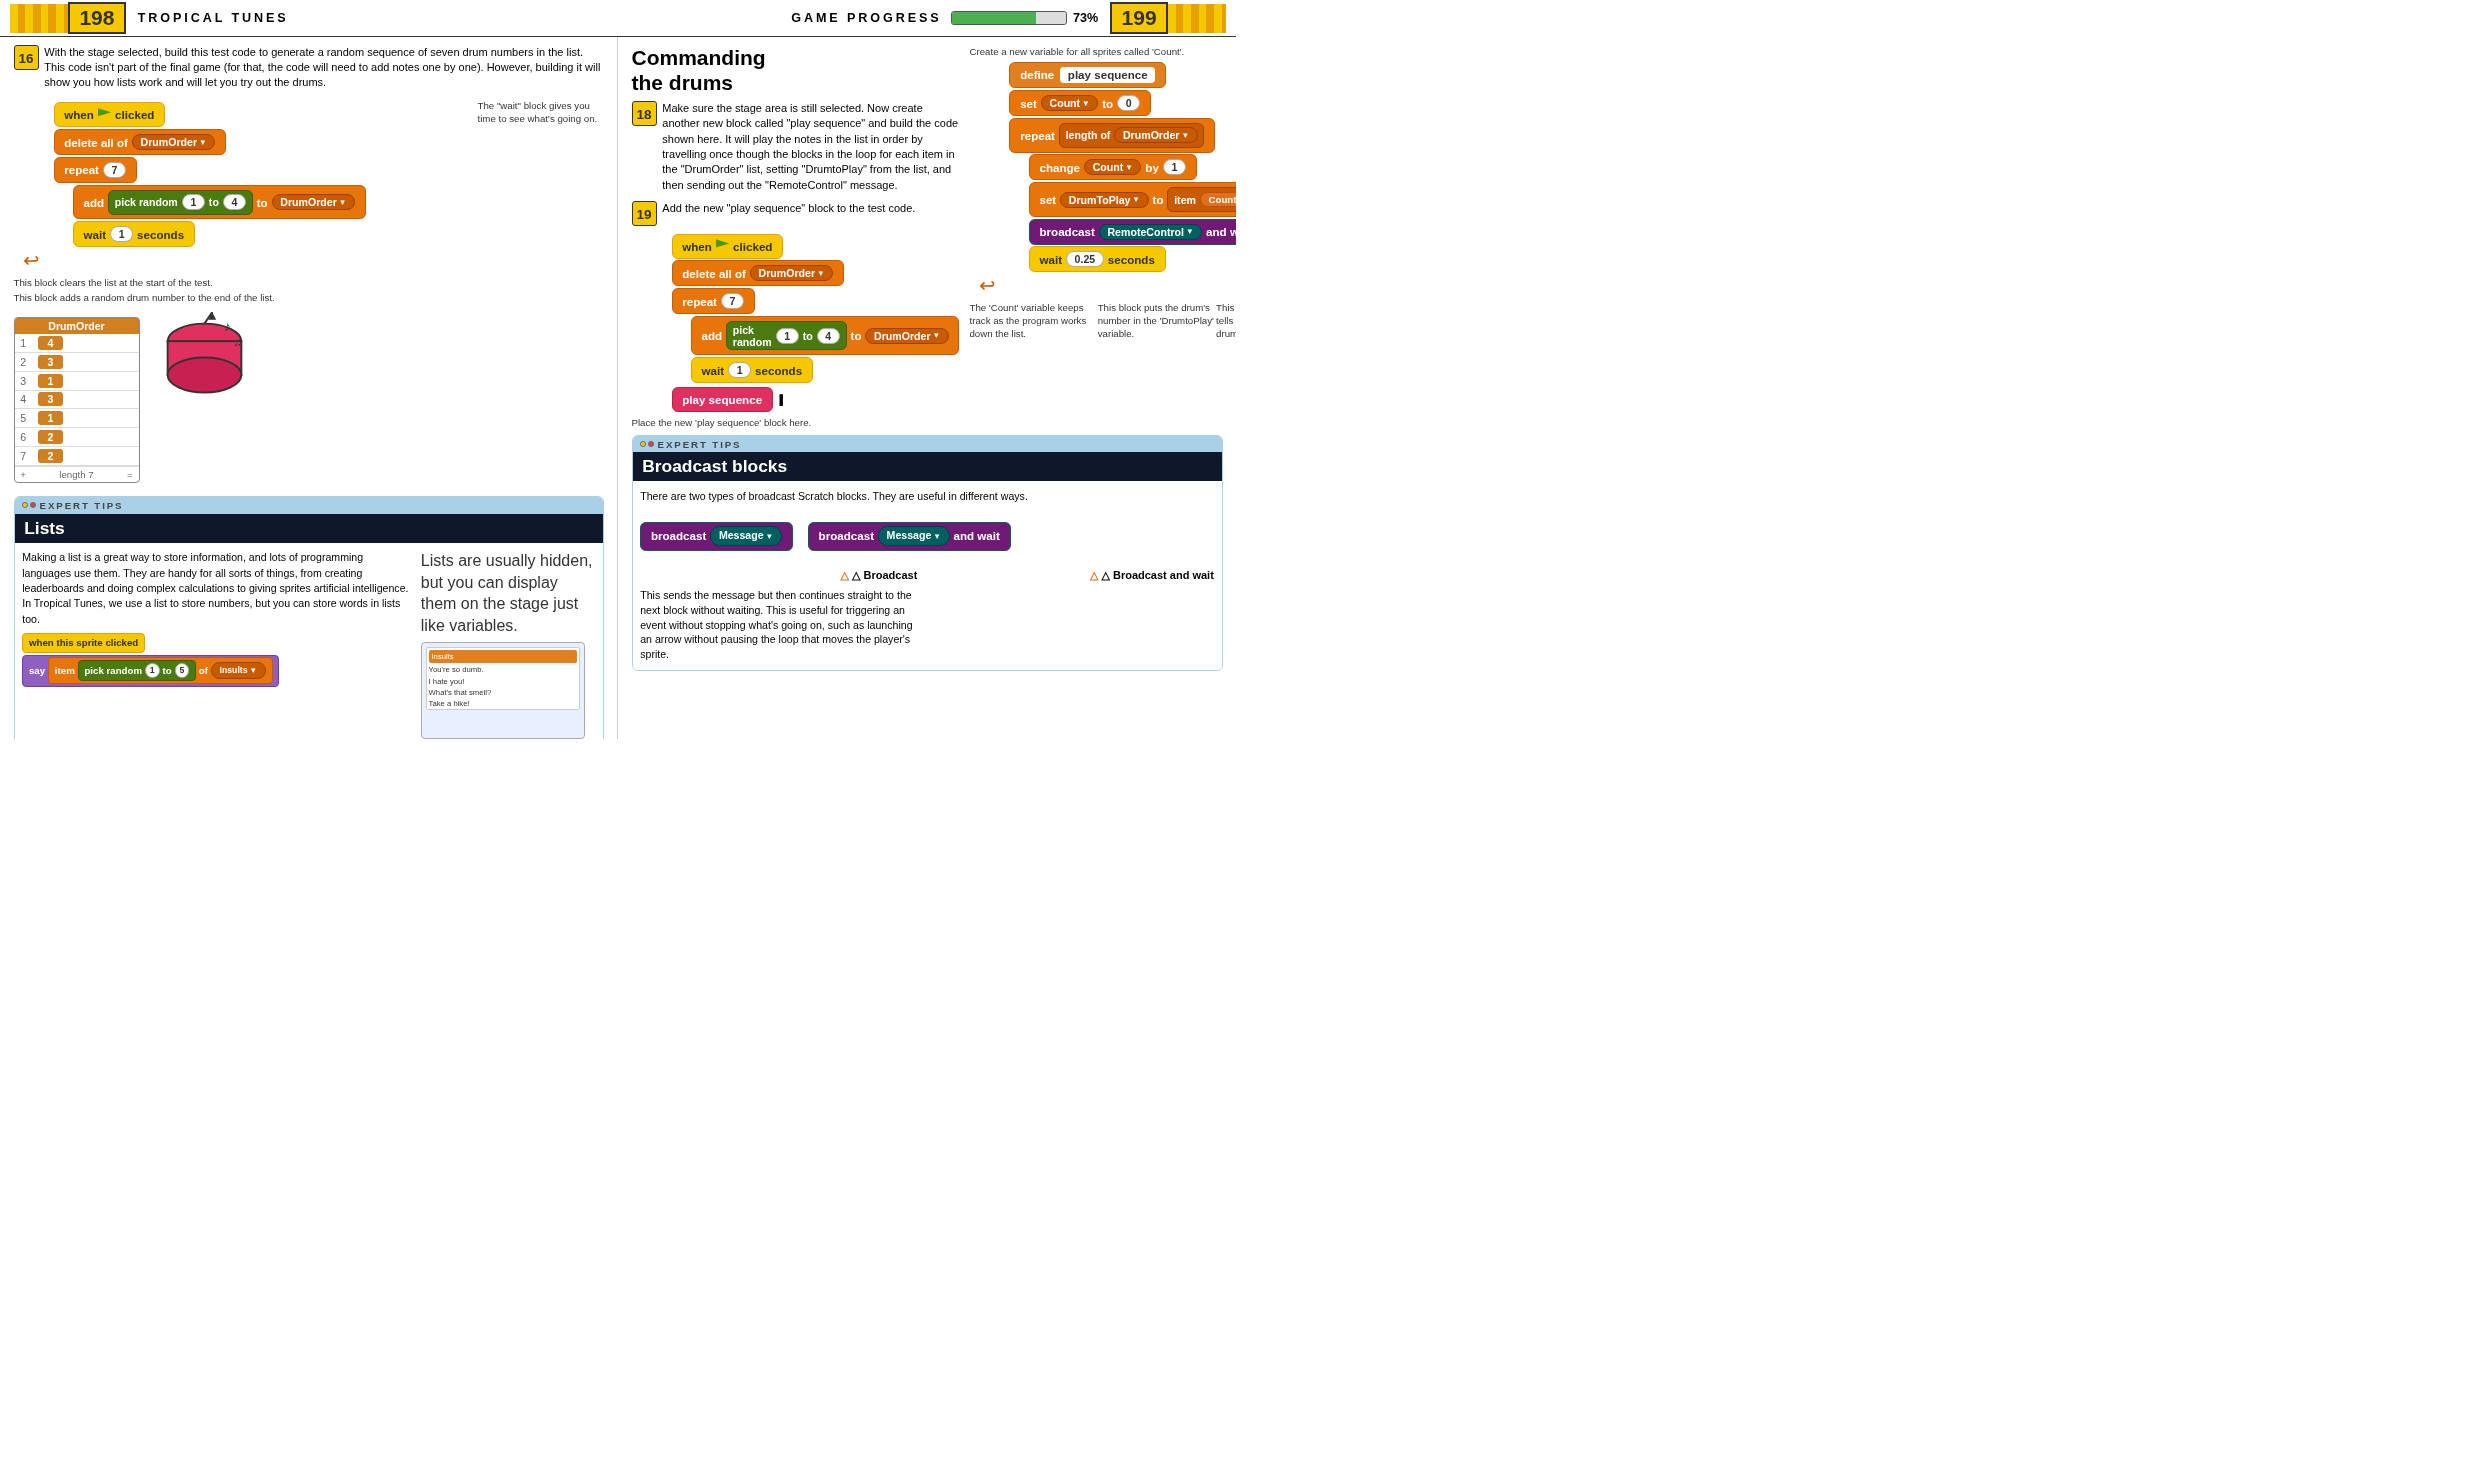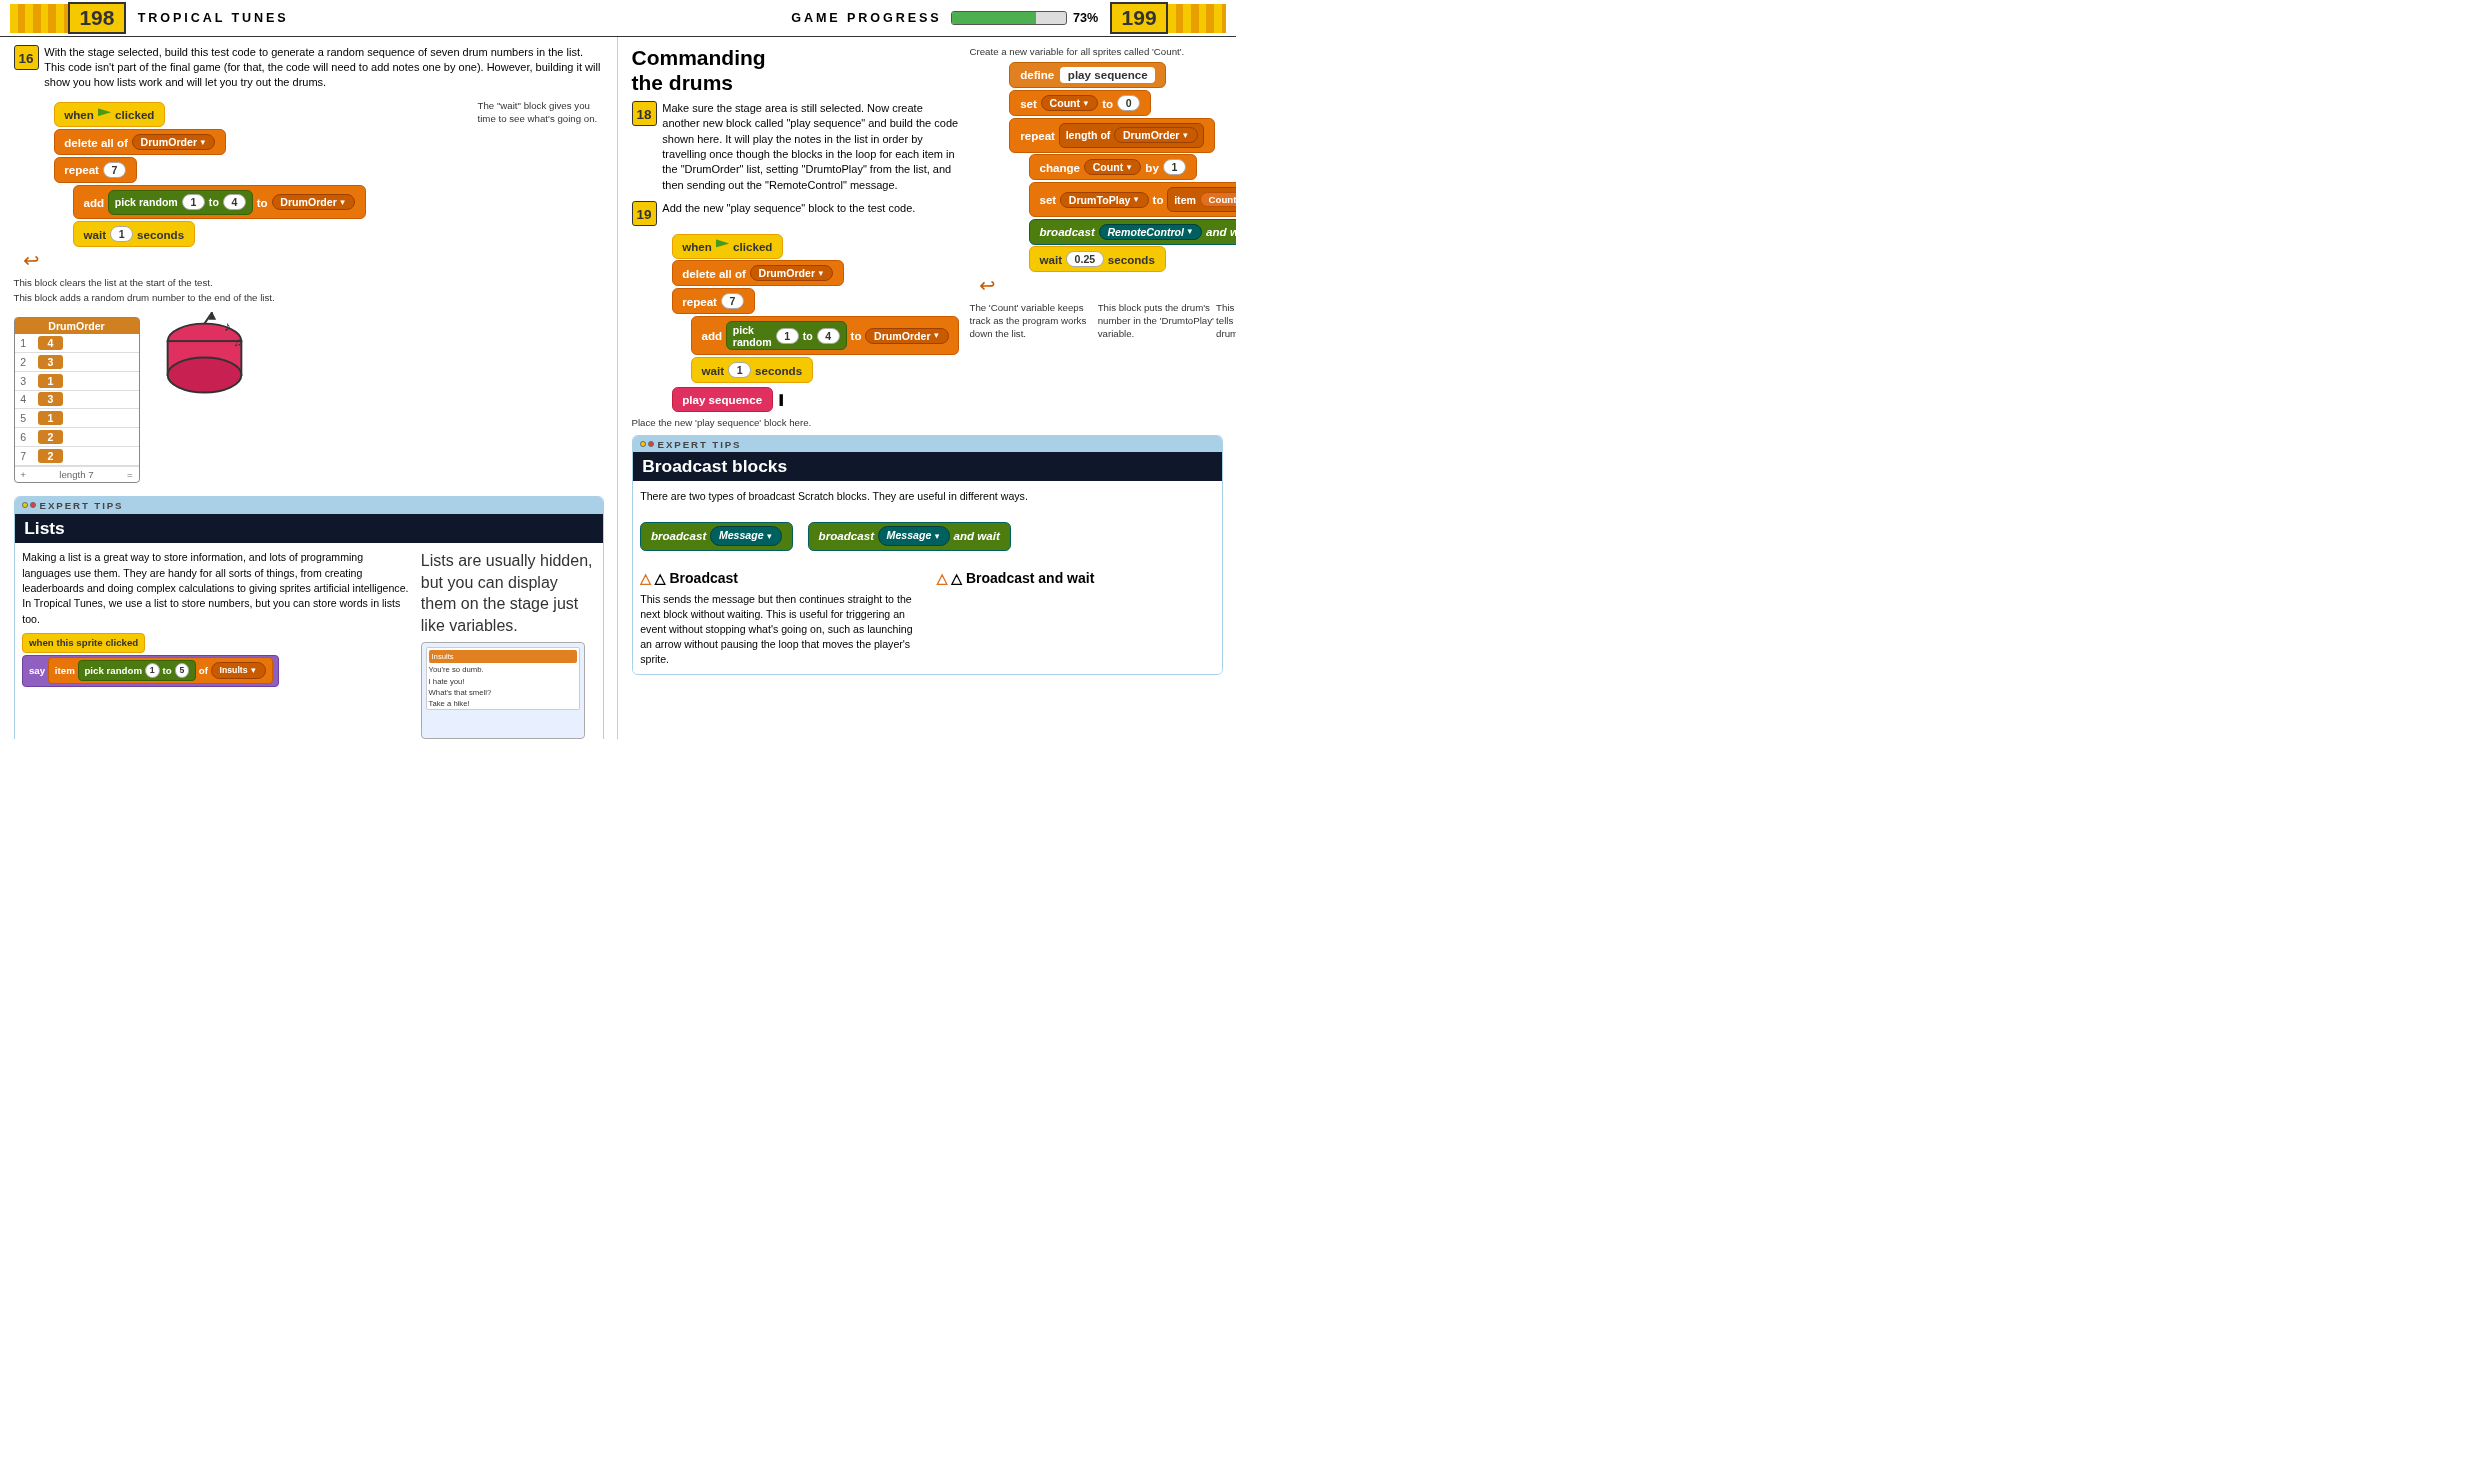--- a/index.html
+++ b/index.html
@@ -140,21 +140,21 @@
       font-weight: bold;
       color: #fff;
       gap: 3.9px;
       min-height: 25px;
       position: relative;
     }
     .block.yellow { background: #f5c800; color: #333; border: 1.9px solid #e8a000; }
     .block.orange { background: #e8750a; border: 1.9px solid #c85a00; }
     .block.green { background: #4a7a10; border: 1.9px solid #3a6000; }
     .block.pink { background: #e03060; border: 1.9px solid #c02040; }
-    .block.teal { background: #4d7c0f; border: 1.9px solid #006060; font-style: italic; }
+    .block.teal { background: #701a75; border: 1.9px solid #006060; }
 
     .block-stack {
       display: flex;
       flex-direction: column;
       gap: 1.9px;
       margin: 3.9px 0;
     }
     .indent {
       margin-left: 19.3px;
     }
@@ -288,22 +288,23 @@
 
     
     .section-title {
       font-size: 21px;
       font-weight: bold;
       line-height: 1.2;
       margin-bottom: 5.8px;
     }
     .broadcast-item-title {
       font-weight: bold;
-      font-size: 14px;
+      font-size: 11px;
       margin-bottom: 3.9px;
+      text-align: right;
     }
     .broadcast-item-text {
       font-size: 10.6px;
       line-height: 1.4;
     }
 
     .define-block {
       background: #e08020;
       border: 1.9px solid #c06000;
       border-radius: 5.8px;

